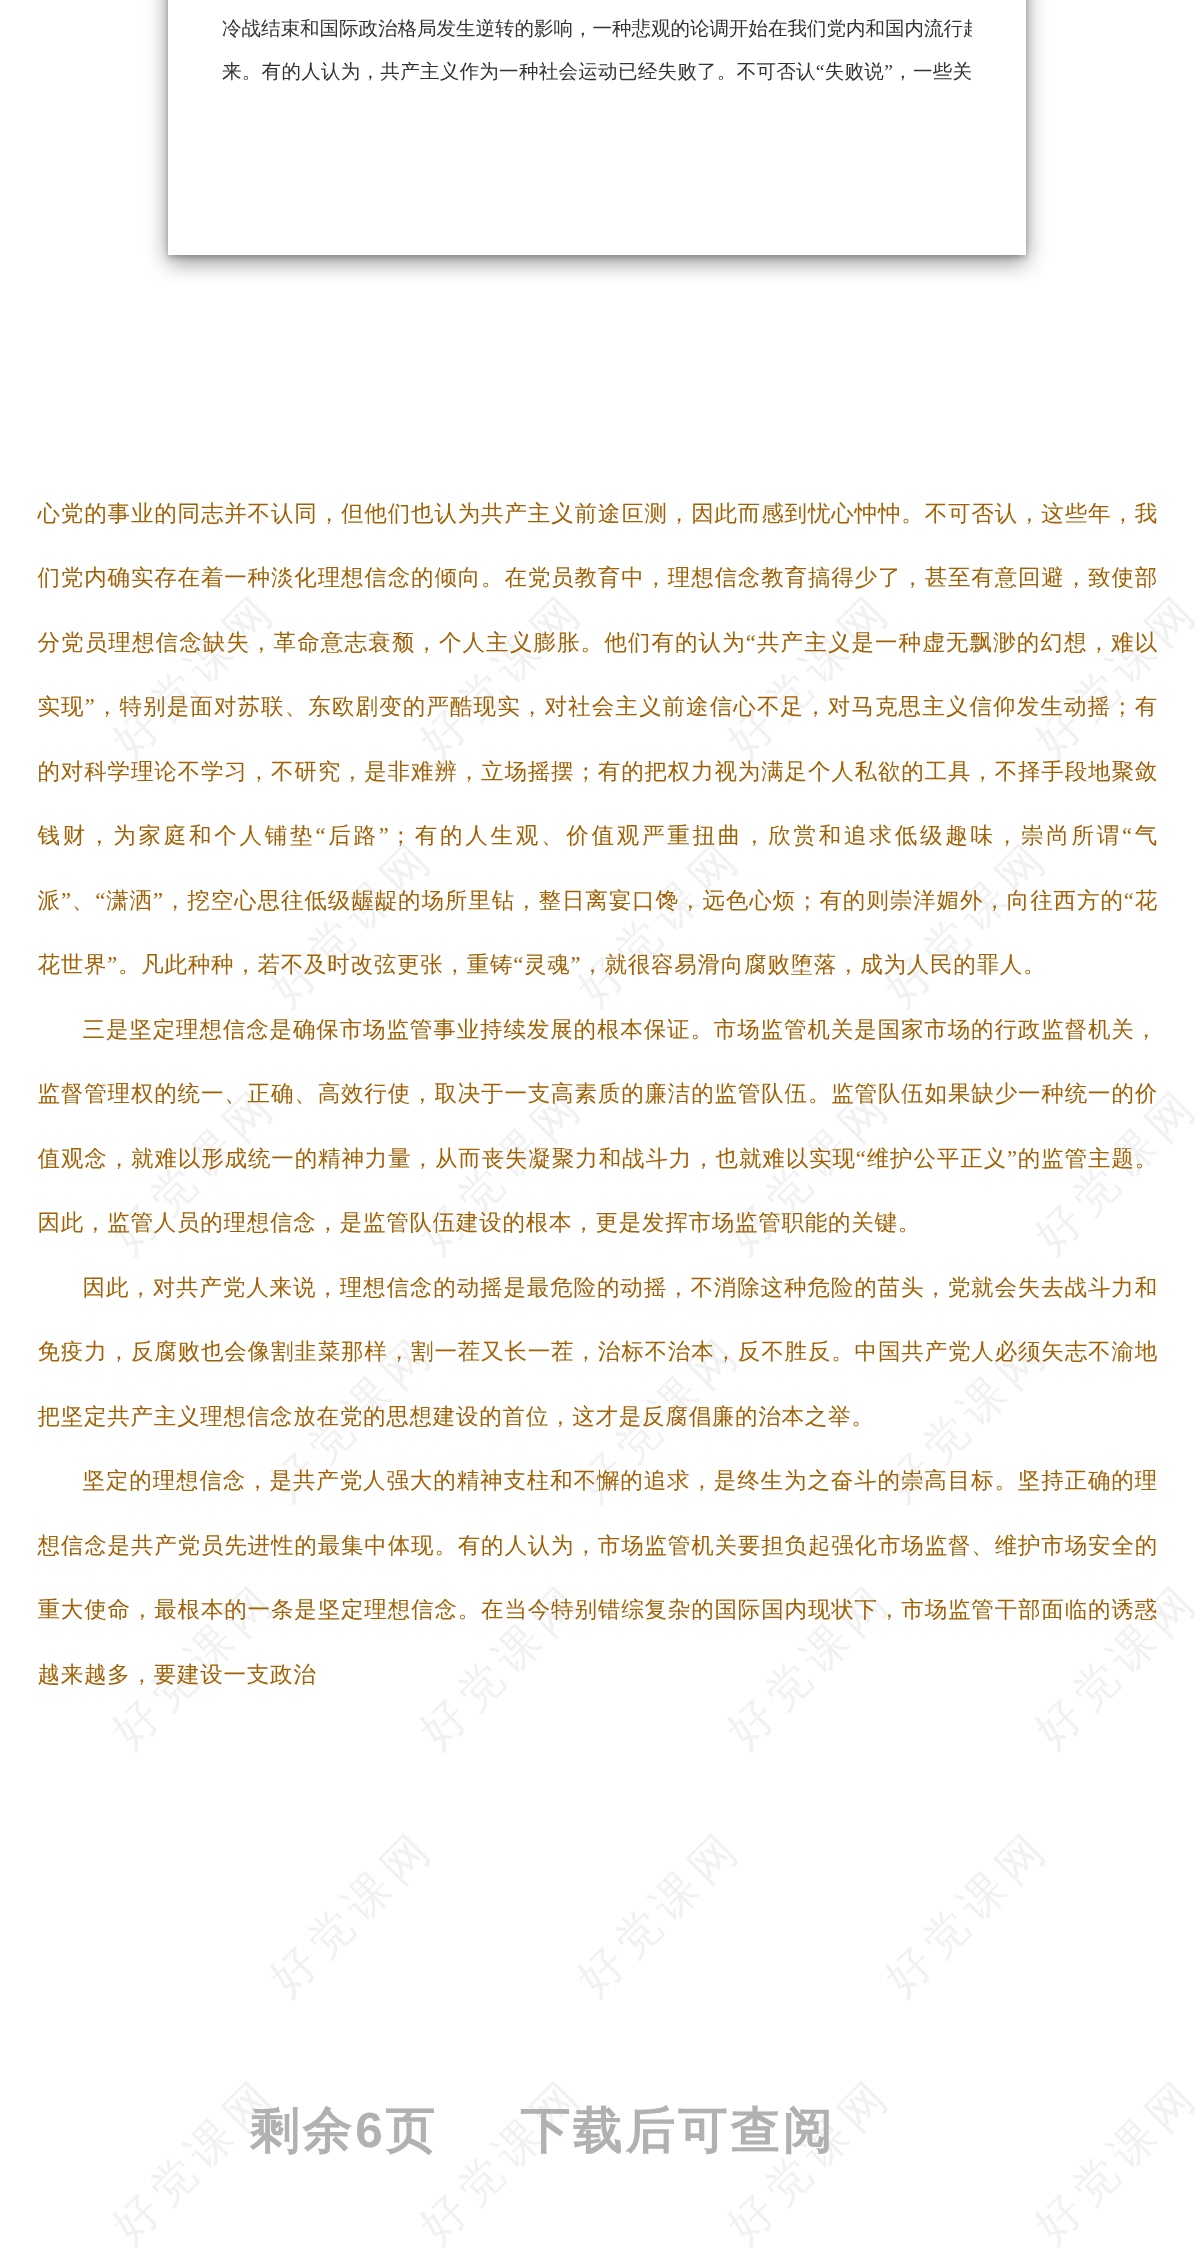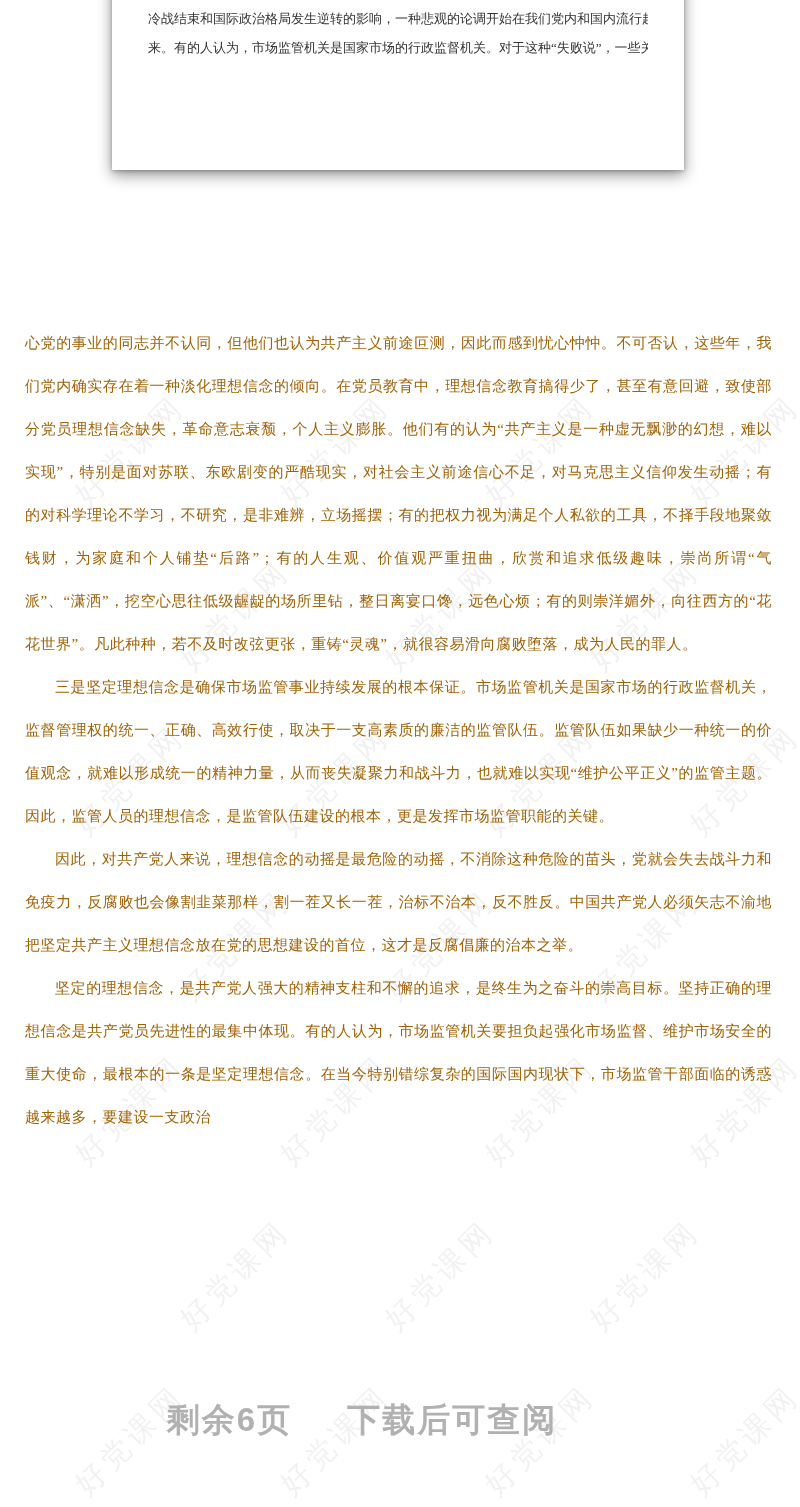--- a/index.html
+++ b/index.html
@@ -82,21 +82,21 @@
     <span class="wm" style="left: 370px; top: 1255px;">好党课网</span>
     <span class="wm" style="left: 575px; top: 1255px;">好党课网</span>
     <span class="wm" style="left: 60px; top: 1420px;">好党课网</span>
     <span class="wm" style="left: 265px; top: 1420px;">好党课网</span>
     <span class="wm" style="left: 470px; top: 1420px;">好党课网</span>
     <span class="wm" style="left: 675px; top: 1420px;">好党课网</span>
   </div>
 
 <div class="preview-card">
   <div class="card-line">冷战结束和国际政治格局发生逆转的影响，一种悲观的论调开始在我们党内和国内流行起</div>
-  <div class="card-line">来。有的人认为，市场监管机关是国家市场的行政监督机关。对于这种“失败说”，一些关</div>
+  <div class="card-line">来。有的人认为，共产主义作为一种社会运动已经失败了。不可否认“失败说”，一些关</div>
 </div>
 
 <div class="doc-body" id="doc-body">
     <p>心党的事业的同志并不认同，但他们也认为共产主义前途叵测，因此而感到忧心忡忡。不可否认，这些年，我们党内确实存在着一种淡化理想信念的倾向。在党员教育中，理想信念教育搞得少了，甚至有意回避，致使部分党员理想信念缺失，革命意志衰颓，个人主义膨胀。他们有的认为“共产主义是一种虚无飘渺的幻想，难以实现”，特别是面对苏联、东欧剧变的严酷现实，对社会主义前途信心不足，对马克思主义信仰发生动摇；有的对科学理论不学习，不研究，是非难辨，立场摇摆；有的把权力视为满足个人私欲的工具，不择手段地聚敛钱财，为家庭和个人铺垫“后路”；有的人生观、价值观严重扭曲，欣赏和追求低级趣味，崇尚所谓“气派”、“潇洒”，挖空心思往低级龌龊的场所里钻，整日离宴口馋，远色心烦；有的则崇洋媚外，向往西方的“花花世界”。凡此种种，若不及时改弦更张，重铸“灵魂”，就很容易滑向腐败堕落，成为人民的罪人。</p>
     <p class="indent">三是坚定理想信念是确保市场监管事业持续发展的根本保证。市场监管机关是国家市场的行政监督机关，监督管理权的统一、正确、高效行使，取决于一支高素质的廉洁的监管队伍。监管队伍如果缺少一种统一的价值观念，就难以形成统一的精神力量，从而丧失凝聚力和战斗力，也就难以实现“维护公平正义”的监管主题。因此，监管人员的理想信念，是监管队伍建设的根本，更是发挥市场监管职能的关键。</p>
     <p class="indent">因此，对共产党人来说，理想信念的动摇是最危险的动摇，不消除这种危险的苗头，党就会失去战斗力和免疫力，反腐败也会像割韭菜那样，割一茬又长一茬，治标不治本，反不胜反。中国共产党人必须矢志不渝地把坚定共产主义理想信念放在党的思想建设的首位，这才是反腐倡廉的治本之举。</p>
     <p class="indent">坚定的理想信念，是共产党人强大的精神支柱和不懈的追求，是终生为之奋斗的崇高目标。坚持正确的理想信念是共产党员先进性的最集中体现。有的人认为，市场监管机关要担负起强化市场监督、维护市场安全的重大使命，最根本的一条是坚定理想信念。在当今特别错综复杂的国际国内现状下，市场监管干部面临的诱惑越来越多，要建设一支政治</p>
   </div>
 
 <div class="footer">

